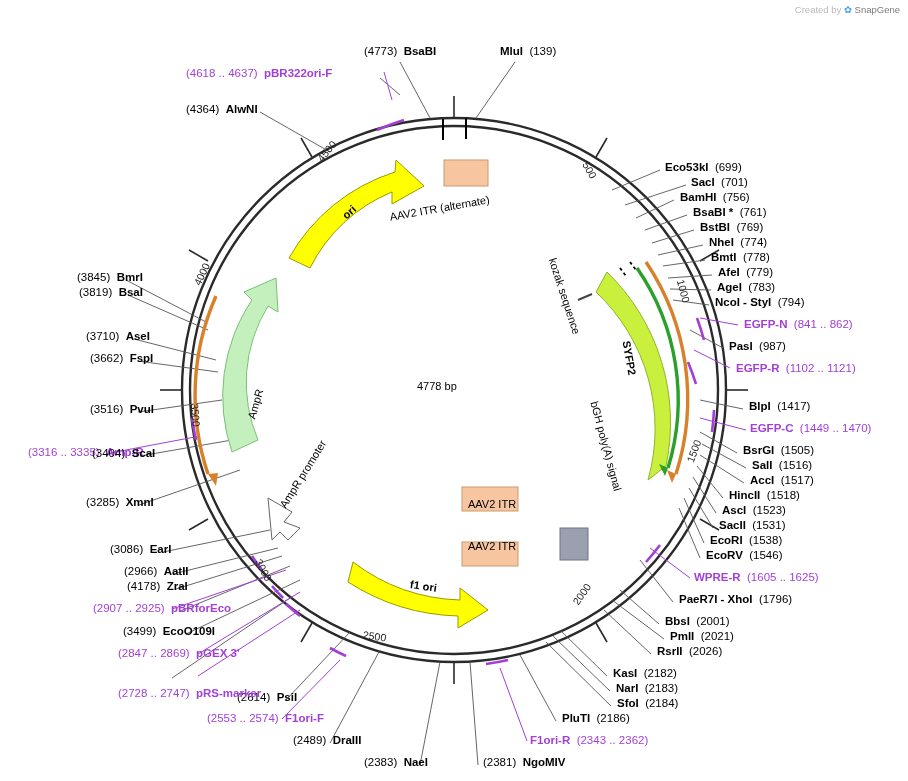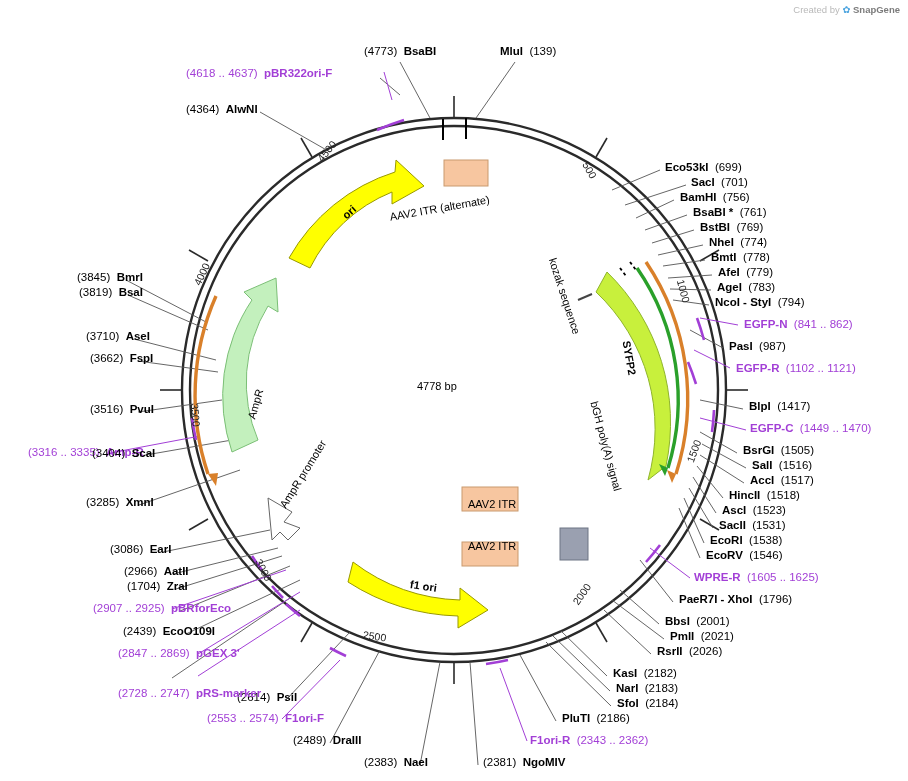--- a/index.html
+++ b/index.html
@@ -8,21 +8,21 @@
     font-family:"Liberation Sans", sans-serif;
     position:relative;overflow:hidden;
   }
   #stage{position:absolute;inset:0;}
   svg.map{position:absolute;left:0;top:0;width:908px;height:781px;}
   .lbl{position:absolute;white-space:nowrap;font-size:11.5px;color:#000;}
   .lbl .nm{font-weight:bold;}
   .lbl .pos{color:#000;font-weight:normal;}
   .lbl.purple,.lbl.purple .nm,.lbl.purple .pos{color:#a23fd6;}
   .credit{position:absolute;right:8px;top:4px;font-size:9.5px;color:#b9b9b9;}
-  .credit .sg{color:#7c7c7c;font-weight:bold;}
+  .credit .sg{color:#7c7c7c;font-weight:normal;}
   .credit .leaf{color:#4aa3df;}
   .title{position:absolute;font-size:12.5px;font-weight:bold;color:#000;white-space:nowrap;}
   .subtitle{position:absolute;font-size:11px;color:#000;white-space:nowrap;}
   .feat{position:absolute;font-size:11px;color:#000;white-space:nowrap;}
   .feat.b{font-weight:bold;}
   .tickno{position:absolute;font-size:10.5px;color:#222;white-space:nowrap;}
 </style>
 </head>
 <body>
 
@@ -238,23 +238,23 @@
       <div class="lbl" style="left: 617px; top: 697px;"><span class="nm">SfoI</span>&nbsp;&nbsp;<span class="pos">(2184)</span></div>
       <div class="lbl" style="left: 562px; top: 712px;"><span class="nm">PluTI</span>&nbsp;&nbsp;<span class="pos">(2186)</span></div>
       <div class="lbl purple" style="left: 530px; top: 734px;"><span class="nm">F1ori-R</span>&nbsp;&nbsp;<span class="pos">(2343 .. 2362)</span></div>
       <div class="lbl" style="left: 483px; top: 756px;"><span class="pos">(2381)</span>&nbsp;&nbsp;<span class="nm">NgoMIV</span></div>
       <div class="lbl" style="left: 364px; top: 756px;"><span class="pos">(2383)</span>&nbsp;&nbsp;<span class="nm">NaeI</span></div>
       <div class="lbl" style="left: 293px; top: 734px;"><span class="pos">(2489)</span>&nbsp;&nbsp;<span class="nm">DraIII</span></div>
       <div class="lbl" style="left: 237px; top: 691px;"><span class="pos">(2614)</span>&nbsp;&nbsp;<span class="nm">PsiI</span></div>
       <div class="lbl purple" style="left: 207px; top: 712px;"><span class="pos">(2553 .. 2574)</span>&nbsp;&nbsp;<span class="nm">F1ori-F</span></div>
       <div class="lbl purple" style="left: 118px; top: 687px;"><span class="pos">(2728 .. 2747)</span>&nbsp;&nbsp;<span class="nm">pRS-marker</span></div>
       <div class="lbl purple" style="left: 118px; top: 647px;"><span class="pos">(2847 .. 2869)</span>&nbsp;&nbsp;<span class="nm">pGEX 3'</span></div>
-      <div class="lbl" style="left: 123px; top: 625px;"><span class="pos">(2439)</span>&nbsp;&nbsp;<span class="nm">EcoO109I</span></div>
+      <div class="lbl" style="left: 123px; top: 625px;"><span class="pos">(3499)</span>&nbsp;&nbsp;<span class="nm">EcoO109I</span></div>
       <div class="lbl purple" style="left: 93px; top: 602px;"><span class="pos">(2907 .. 2925)</span>&nbsp;&nbsp;<span class="nm">pBRforEco</span></div>
-      <div class="lbl" style="left: 127px; top: 580px;"><span class="pos">(1704)</span>&nbsp;&nbsp;<span class="nm">ZraI</span></div>
+      <div class="lbl" style="left: 127px; top: 580px;"><span class="pos">(4178)</span>&nbsp;&nbsp;<span class="nm">ZraI</span></div>
       <div class="lbl" style="left: 124px; top: 565px;"><span class="pos">(2966)</span>&nbsp;&nbsp;<span class="nm">AatII</span></div>
       <div class="lbl" style="left: 110px; top: 543px;"><span class="pos">(3086)</span>&nbsp;&nbsp;<span class="nm">EarI</span></div>
       <div class="lbl" style="left: 86px; top: 496px;"><span class="pos">(3285)</span>&nbsp;&nbsp;<span class="nm">XmnI</span></div>
       <div class="lbl purple" style="left: 28px; top: 446px;"><span class="pos">(3316 .. 3335)</span>&nbsp;&nbsp;<span class="nm">Amp-R</span></div>
       <div class="lbl" style="left: 92px; top: 447px;"><span class="pos">(3404)</span>&nbsp;&nbsp;<span class="nm">ScaI</span></div>
       <div class="lbl" style="left: 90px; top: 403px;"><span class="pos">(3516)</span>&nbsp;&nbsp;<span class="nm">PvuI</span></div>
       <div class="lbl" style="left: 90px; top: 352px;"><span class="pos">(3662)</span>&nbsp;&nbsp;<span class="nm">FspI</span></div>
       <div class="lbl" style="left: 86px; top: 330px;"><span class="pos">(3710)</span>&nbsp;&nbsp;<span class="nm">AseI</span></div>
       <div class="lbl" style="left: 79px; top: 286px;"><span class="pos">(3819)</span>&nbsp;&nbsp;<span class="nm">BsaI</span></div>
       <div class="lbl" style="left: 77px; top: 271px;"><span class="pos">(3845)</span>&nbsp;&nbsp;<span class="nm">BmrI</span></div>

